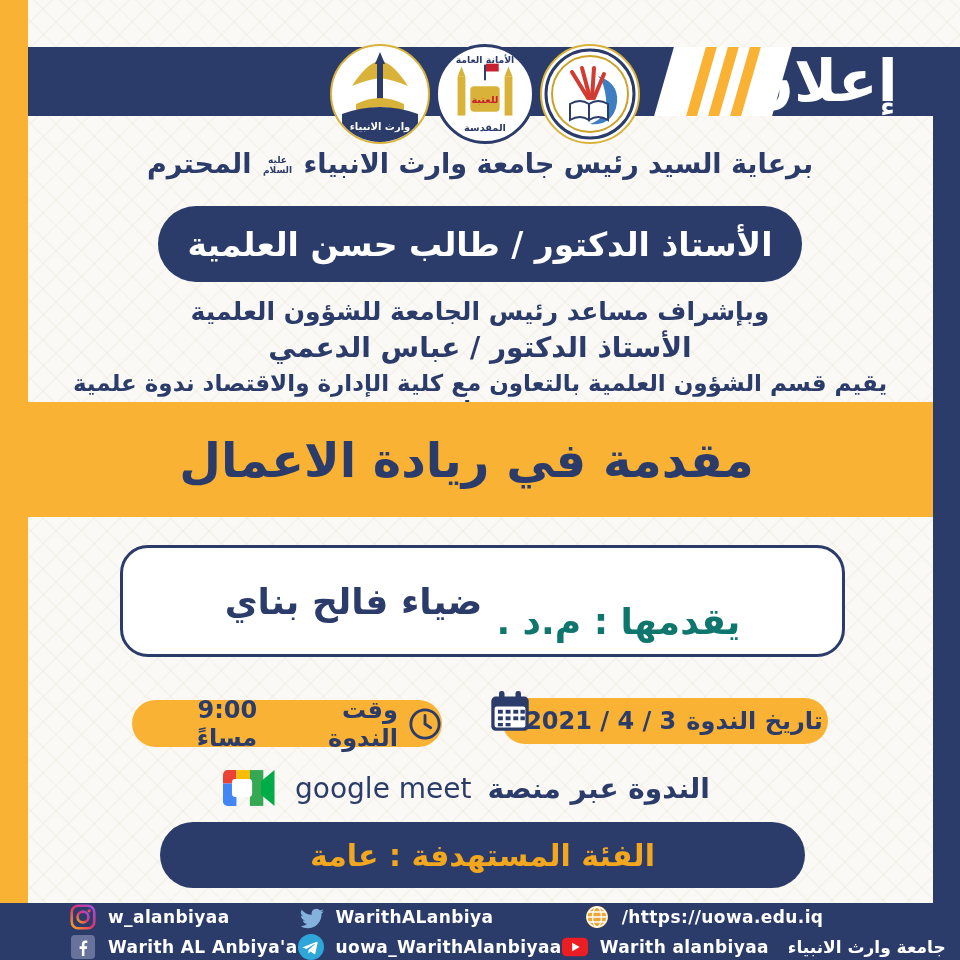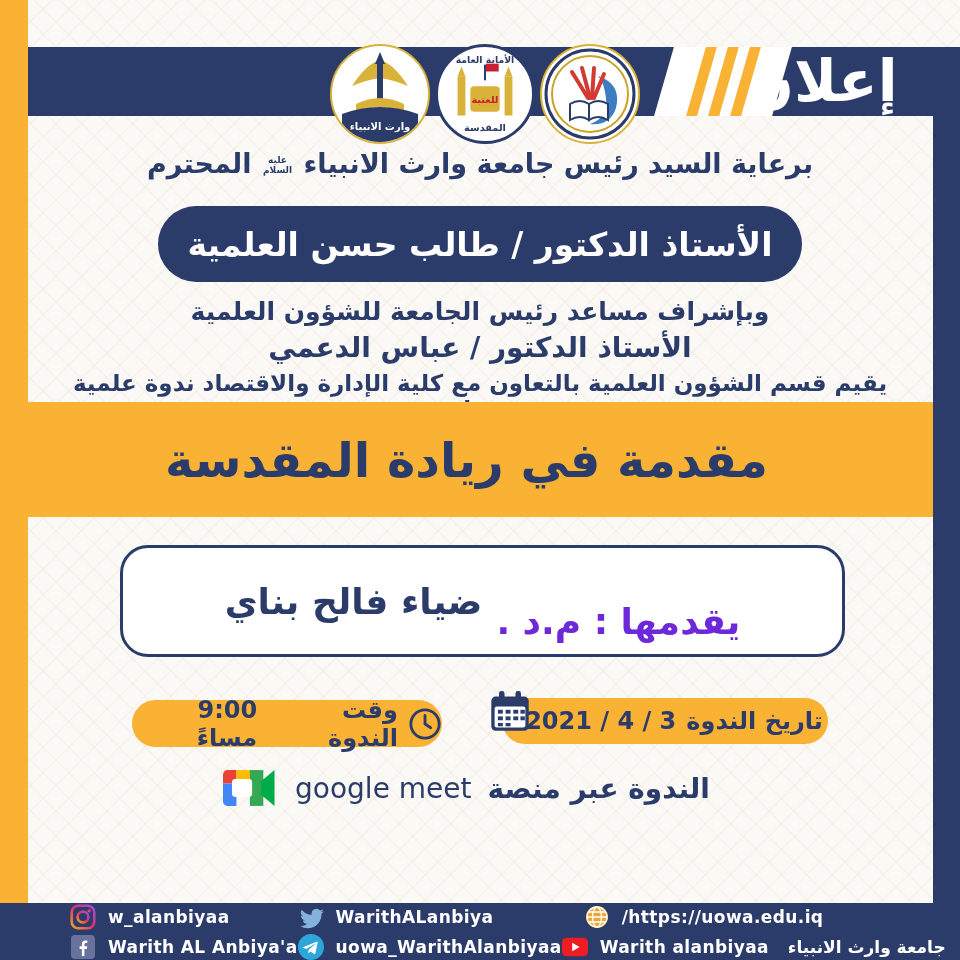--- a/index.html
+++ b/index.html
@@ -61,21 +61,21 @@
     display:flex; align-items:center; justify-content:center;
   }
   .title-band .title { color:#2b3c6b; font-size:48px; font-weight:bold; }
   
   .presenter-box {
     position:absolute; top:545px; left:120px; width:725px; height:112px; z-index:1;
     background:#ffffff; border:3px solid #2b3c6b; border-radius:28px;
     display:flex; align-items:center; justify-content:center; gap:14px;
     font-size:36px; font-weight:bold;
   }
-  .presenter-box .pre { color:#6d28d9;margin-top:40px; }
+  .presenter-box .pre { color:#0f766e;margin-top:40px; }
   .presenter-box .name { color:#2b3c6b; }
   
   .pill {
     position:absolute; background:#f9b233; border-radius:24px; z-index:1;
     display:flex; align-items:center; justify-content:center; gap:10px;
     color:#2b3c6b; font-size:24px; font-weight:bold;
   }
   .date-pill { top:698px; left:502px; width:326px; height:46px; padding-left:18px; }
   .time-pill { top:700px; left:132px; width:310px; height:47px; }
   .cal-icon { position:absolute; left:-14px; top:-8px; width:44px; height:44px; }
@@ -174,21 +174,21 @@
 
   <div class="speaker-pill">
     <span>الأستاذ الدكتور / طالب حسن العلمية</span>
   </div>
 
   <div class="line supervision">وبإشراف مساعد رئيس الجامعة للشؤون العلمية</div>
   <div class="line supervisor">الأستاذ الدكتور / عباس الدعمي</div>
   <div class="line organizer">يقيم قسم الشؤون العلمية بالتعاون مع كلية الإدارة والاقتصاد ندوة علمية بعنوان</div>
 
   <div class="title-band">
-    <div class="title">مقدمة في ريادة المقدسة</div>
+    <div class="title">مقدمة في ريادة الاعمال</div>
   </div>
 
   <div class="presenter-box">
     <span class="pre">يقدمها : م.د .</span>
     <span class="name">ضياء فالح بناي</span>
   </div>
 
   <div class="pill date-pill">
     <span>تاريخ الندوة</span>
     <span class="ltr">2021 / 4 / 3</span>
@@ -227,20 +227,23 @@
     <svg class="meet-icon" viewBox="0 0 50 40">
       <path d="M0 8 a4 4 0 0 1 4-4 h8 v12 H0 Z" fill="#ea4335"></path>
       <rect x="12" y="4" width="20" height="12" fill="#fbbc04"></rect>
       <rect x="24" y="4" width="12" height="32" fill="#34a853"></rect>
       <polygon points="34,14 46,4 46,36 34,26" fill="#00ac47"></polygon>
       <path d="M0 16 h12 v20 H4 a4 4 0 0 1-4-4 Z" fill="#4285f4"></path>
       <rect x="8" y="12" width="18" height="16" rx="3" fill="#ffffff"></rect>
     </svg>
   </div>
 
+  <div class="target-pill">
+    <span>الفئة المستهدفة : عامة</span>
+  </div>
 
   <div class="footer">
     <div class="fcol">
       <div class="frow">
         <span class="icon">
           <svg viewBox="0 0 24 24" width="26" height="26">
             <defs>
                 <linearGradient id="ig" x1="0" y1="1" x2="1" y2="0">
               <stop offset="0" stop-color="#f5a623"></stop>
                   <stop offset=".5" stop-color="#e1306c"></stop>

